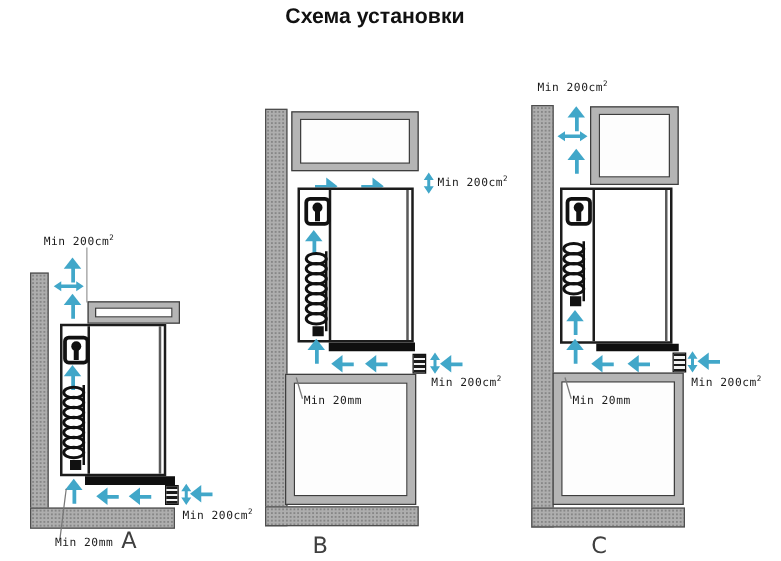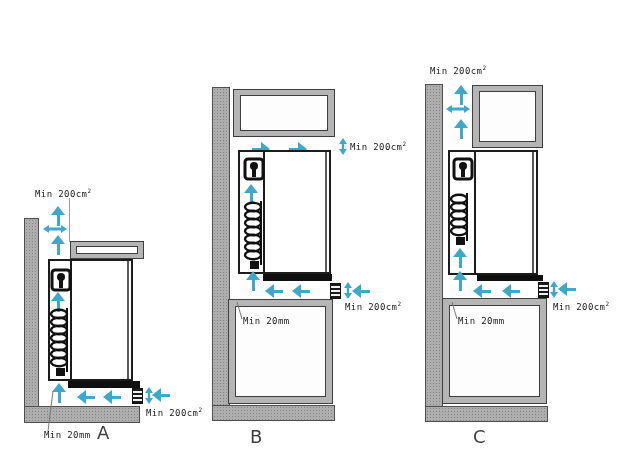--- a/index.html
+++ b/index.html
@@ -38,20 +38,21 @@
   .lbl{position:absolute;font-size:9px;color:#1b1b1b;white-space:nowrap;letter-spacing:0.4px;}
   .lbl sup{font-size:6px;}
   .letter{position:absolute;font-family:"DejaVu Sans",sans-serif;font-size:18px;color:#3f3f3f;}
   svg{position:absolute;overflow:visible;}
 </style>
 </head>
 <body>
 
 <div id="canvas">
 
+  <div id="page-title">Схема установки</div>
 
   <div class="diagram" style="left:20px;top:185px;width:215px;height:264px;">
     <div class="lbl" style="left:15px;top:2px;"><span>Min 200cm</span><sup>2</sup></div>
 
     <div class="wall" style="left:4px;top:33px;width:15px;height:190px;"></div>
     <div class="wall" style="left:4px;top:221px;width:116px;height:17px;"></div>
 
     <div class="guide" style="left:49px;top:13px;height:44px;"></div>
     <div class="arr arr-up" style="left:31px;top:21px;"></div>
     <svg style="left:23px;top:39px;" width="24" height="10" viewBox="0 0 24 10">

